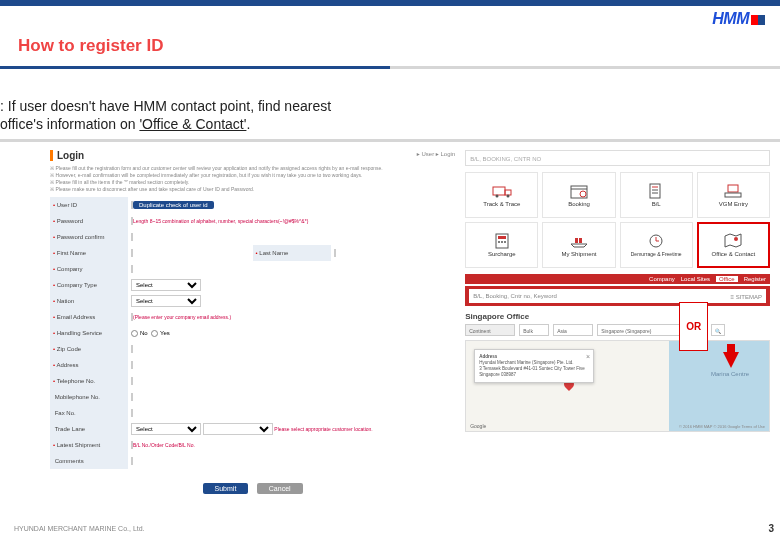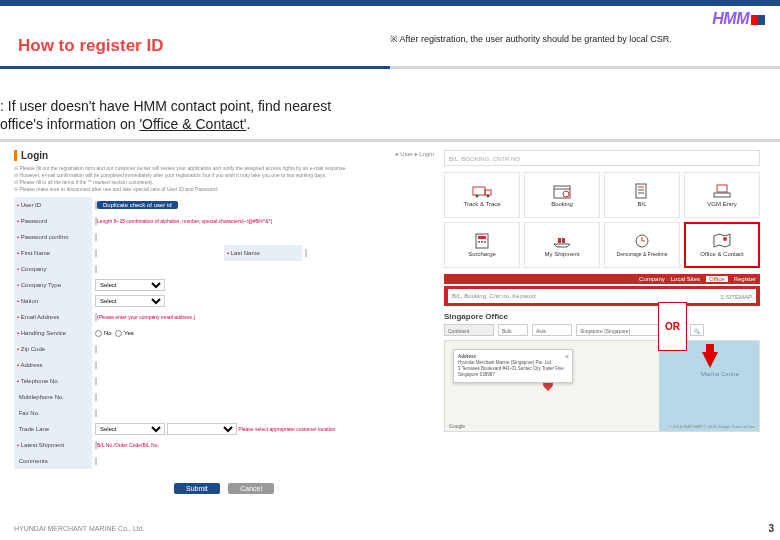--- a/index.html
+++ b/index.html
@@ -1,29 +1,29 @@
 <!DOCTYPE html>
 <html><head>
 <meta charset="utf-8">
 <style>
   * { box-sizing: border-box; margin: 0; padding: 0; }
   body { font-family: Arial, sans-serif; width: 780px; height: 540px; background: #fff; position: relative; overflow: hidden; }
   .header-bar { height: 6px; background: #1e4a8c; width: 100%; }
-  .logo { position: absolute; top: 10px; right: 15px; font-weight: bold; font-style: italic; font-size: 16px; color: #8b5cf6; letter-spacing: -0.5px; }
+  .logo { position: absolute; top: 10px; right: 15px; font-weight: bold; font-style: italic; font-size: 16px; color: #1d4ed8; letter-spacing: -0.5px; }
   .logo .flag { display: inline-block; width: 14px; height: 10px; background: linear-gradient(to right, #ff0000 50%, #1e4a8c 50%); margin-left: 2px; vertical-align: middle; }
   .row1 { display: flex; margin-top: 26px; }
   .title-box { width: 50%; padding: 4px 18px; font-size: 17px; font-weight: bold; color: #ef4444; }
   .note-box { width: 50%; padding: 2px 18px 2px 0; font-size: 9px; color: #222; line-height: 1.3; }
   .bar1 { height: 3px; margin: 6px 0 0 0; background: linear-gradient(to right, #1e4a8c 50%, #d6d6d6 50%); }
   .row2 { display: flex; margin-top: 4px; }
   .instr-box { width: 50%; padding: 6px 18px; font-size: 11px; font-weight: bold; color: #222; }
   .note2-box { width: 50%; padding: 4px 18px 4px 0; font-size: 14px; color: #222; line-height: 1.3; margin-top: 20px; }
   .note2-box .underline { text-decoration: underline; }
   .bar2 { height: 3px; background: #d6d6d6; margin-top: 2px; }
-  .content { display: flex; height: 380px; margin-top: 4px; }
+  .content { display: flex; height: 380px; margin-top: 4px; margin-left: 36px; }
   .left-col { width: 440px; padding: 4px 6px 0 14px; }
   .right-col { width: 330px; padding: 4px 10px 0 4px; }
   .login-head { font-size: 10px; font-weight: bold; color: #333; border-left: 3px solid #ff7a00; padding-left: 4px; margin-bottom: 4px; display: flex; justify-content: space-between; }
   .login-head .crumb { font-size: 6px; color: #888; font-weight: normal; }
   .info-text { font-size: 5px; color: #888; line-height: 1.4; margin-bottom: 4px; }
   .form-table { width: 100%; border-collapse: collapse; font-size: 6px; }
   .form-table td { border: none; padding: 2px 3px; vertical-align: middle; height: 16px; }
   .form-table td.label { background: #e8eef5; width: 78px; color: #444; }
   .form-table td.label .star { color: #d00; }
   .inp { height: 11px; border: 1px solid #ccc; background: #fff; width: 120px; }
@@ -65,21 +65,20 @@
   svg { display: block; }
 </style>
 </head>
 <body>
 
 <div class="header-bar"></div>
 <div class="logo"><span>HMM</span><span class="flag"></span></div>
 
 <div class="row1">
   <div class="title-box">How to register ID</div>
-  <div class="note-box">※ After registration, the user authority should be granted by local CSR.</div>
 </div>
 <div class="bar1"></div>
 <div class="row2">
   <div class="note2-box">
     <span>: If user doesn't have HMM contact point, find nearest office's information on </span><span class="underline">'Office &amp; Contact'</span><span>.</span>
   </div>
 </div>
 <div class="bar2"></div>
 
 <div class="content">

